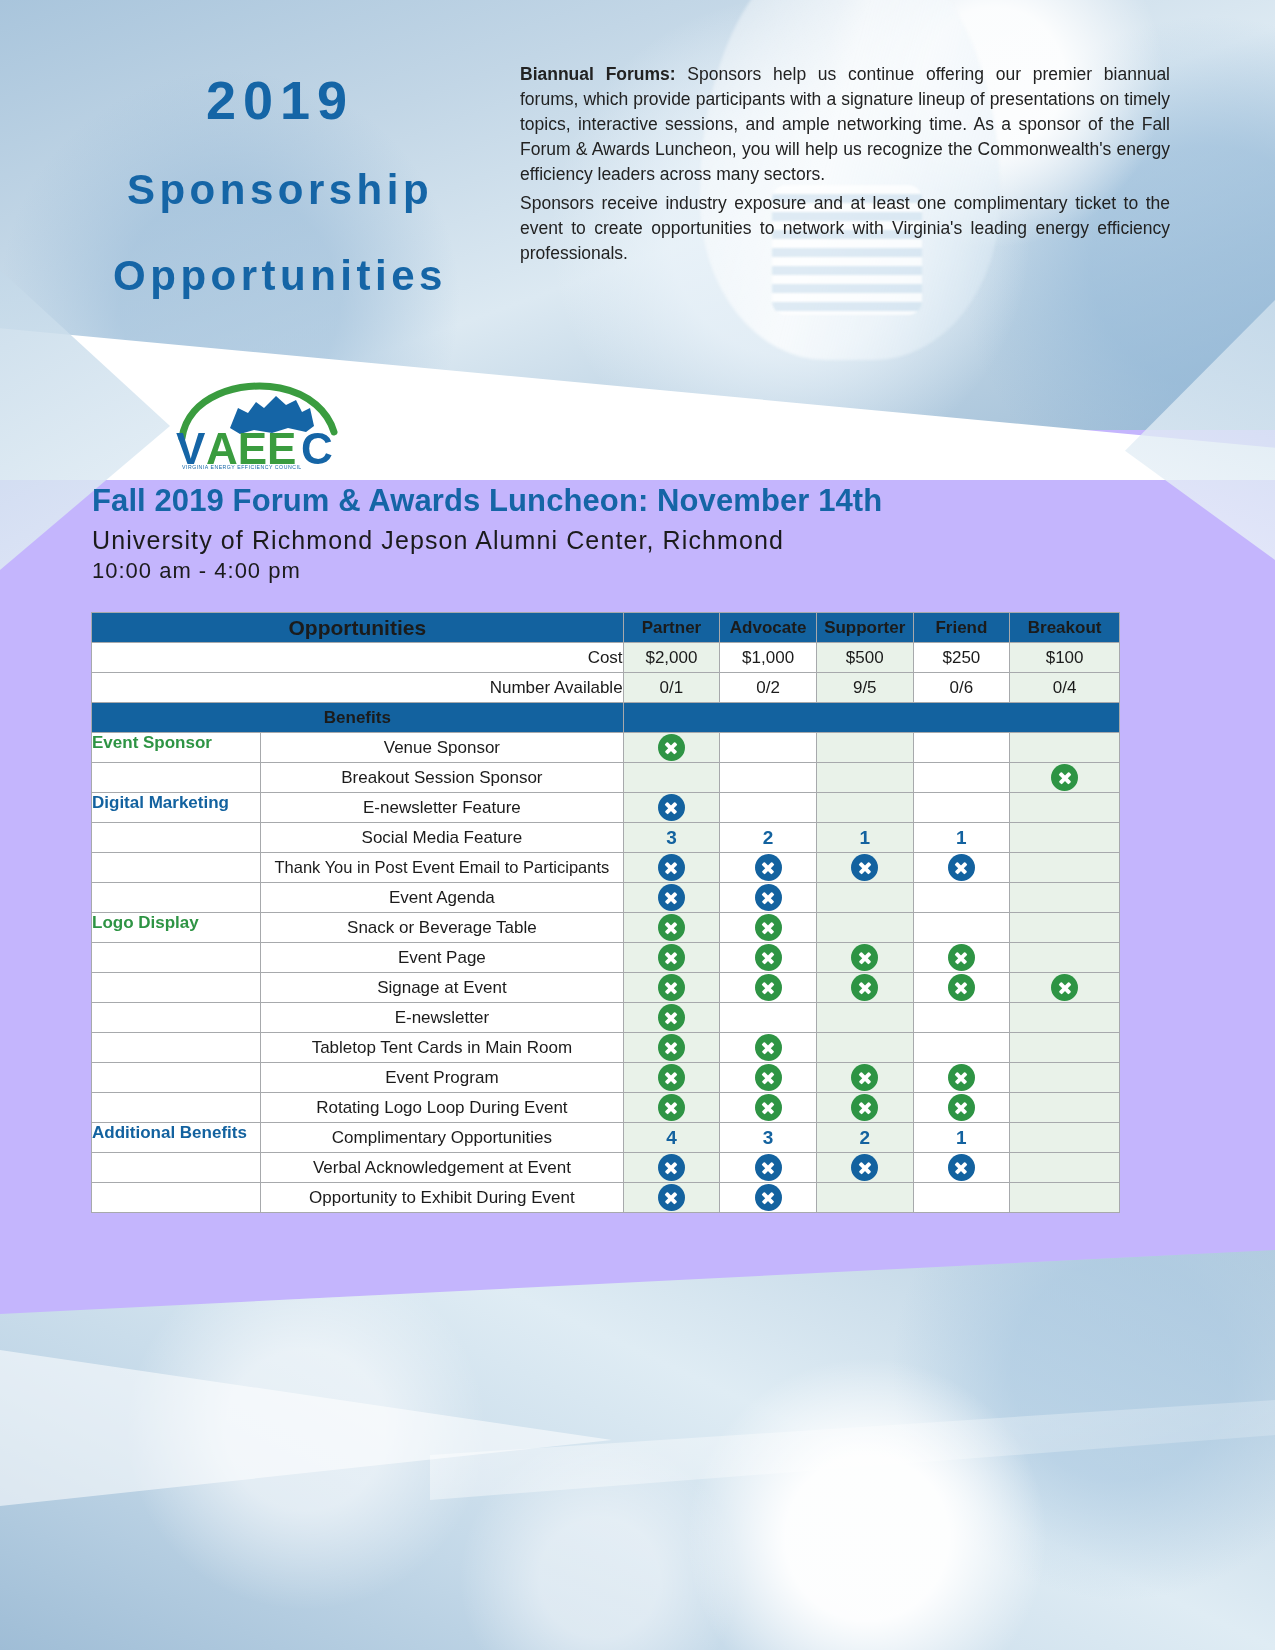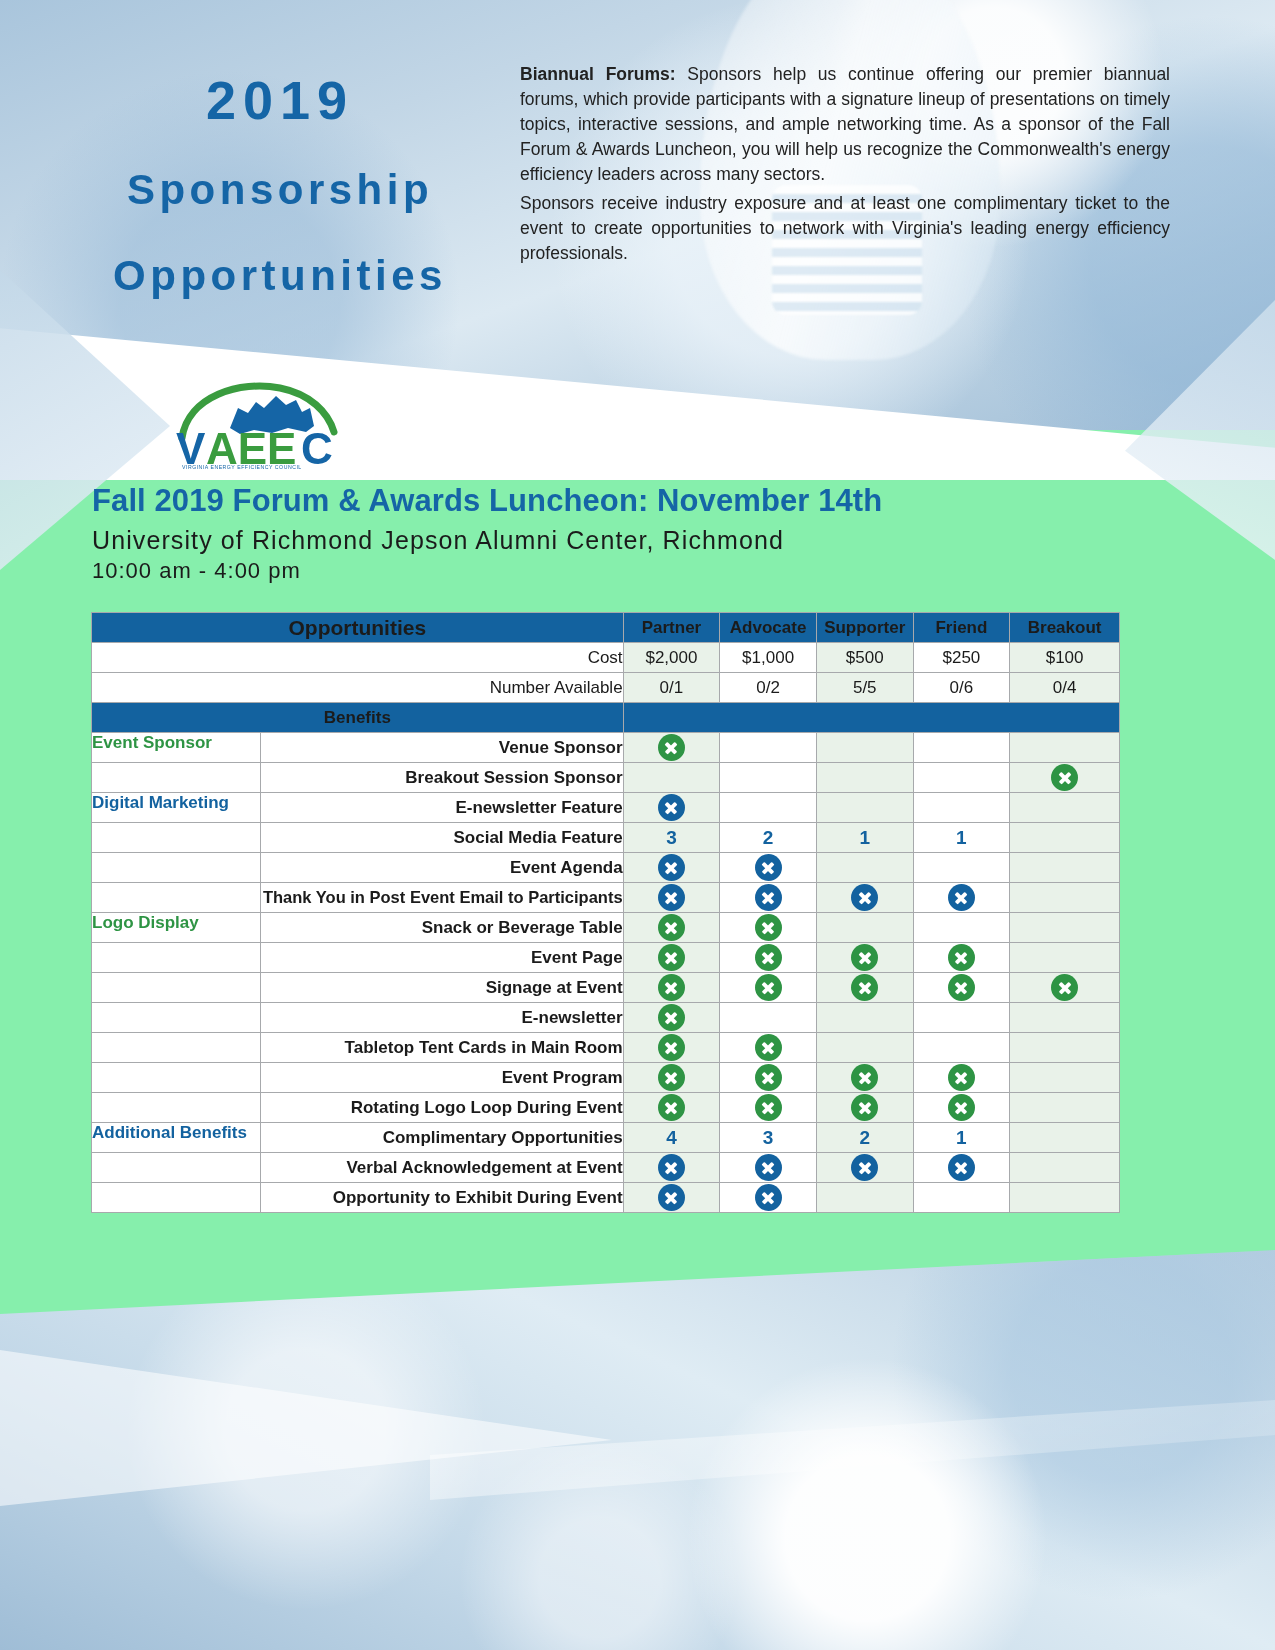--- a/index.html
+++ b/index.html
@@ -2,21 +2,21 @@
 <html><head>
 <meta charset="utf-8">
 <style>
   * { box-sizing: border-box; margin: 0; padding: 0; }
   html, body {
     width: 1275px; height: 1650px;
     font-family: "Liberation Sans", sans-serif;
     background: #ffffff;
     overflow: hidden;
   }
-  .page { position: relative; width: 1275px; height: 1650px; background: #86efac; }
+  .page { position: relative; width: 1275px; height: 1650px; background: #c4b5fd; }
 
   
   .bg-top {
     position: absolute; left: 0; top: 0; width: 1275px; height: 430px;
     background:
       radial-gradient(circle at 78% 18%, rgba(255,255,255,.92) 0 70px, rgba(255,255,255,0) 170px),
       radial-gradient(circle at 62% 55%, rgba(236,244,250,.75) 0 120px, rgba(236,244,250,0) 240px),
       radial-gradient(circle at 18% 70%, rgba(150,185,215,.55) 0 110px, rgba(150,185,215,0) 230px),
       radial-gradient(circle at 95% 62%, rgba(140,180,214,.5) 0 120px, rgba(140,180,214,0) 250px),
       linear-gradient(160deg, #a9c5dc 0%, #c2d6e6 28%, #dce9f2 55%, #b9d0e2 78%, #9fbdd6 100%);
@@ -147,21 +147,21 @@
   .benefits-row td.spacer { background: #13629f; }
 
   td.cat {
     vertical-align: top; padding: 8px 0 0 10px;
     font-size: 17px; font-weight: 700;
   }
   td.cat.green { color: #2e9444; }
   td.cat.blue  { color: #13629f; }
   td.cat.empty { border-top: none; }
 
-  td.ben { padding-left: 11px; font-size: 17.5px; text-align: right; height: 30px; font-weight: bold; }
+  td.ben { padding-left: 11px; font-size: 17.5px; text-align: center; height: 30px; }
   td.ben.small { font-size: 16.5px; }
 
   td.mark { text-align: center; vertical-align: middle; }
   td.tint { background: #e9f2e9; }
 
   .chk {
     display: inline-block; width: 27px; height: 27px; border-radius: 50%;
     position: relative; vertical-align: middle;
   }
   .chk.g { background: #2e9444; }
@@ -249,21 +249,21 @@
             <td class="num-cell tint">$2,000</td>
             <td class="num-cell">$1,000</td>
             <td class="num-cell tint">$500</td>
             <td class="num-cell">$250</td>
             <td class="num-cell tint">$100</td>
           </tr>
           <tr>
             <td colspan="2" class="row-label">Number Available</td>
             <td class="num-cell tint">0/1</td>
             <td class="num-cell">0/2</td>
-            <td class="num-cell tint">5/5</td>
+            <td class="num-cell tint">9/5</td>
             <td class="num-cell">0/6</td>
             <td class="num-cell tint">0/4</td>
           </tr>
           <tr class="benefits-row">
             <td colspan="2">Benefits</td>
             <td class="spacer" colspan="5"></td>
           </tr>
           <tr>
             <td class="cat green">Event Sponsor</td>
             <td class="ben">Venue Sponsor</td>
@@ -295,34 +295,34 @@
             <td class="cat empty"></td>
             <td class="ben">Social Media Feature</td>
             <td class="mark tint"><span class="numv">3</span></td>
             <td class="mark"><span class="numv">2</span></td>
             <td class="mark tint"><span class="numv">1</span></td>
             <td class="mark"><span class="numv">1</span></td>
             <td class="mark tint"></td>
           </tr>
           <tr>
             <td class="cat empty"></td>
+            <td class="ben small">Thank You in Post Event Email to Participants</td>
+            <td class="mark tint"><span class="chk b"></span></td>
+            <td class="mark"><span class="chk b"></span></td>
+            <td class="mark tint"><span class="chk b"></span></td>
+            <td class="mark"><span class="chk b"></span></td>
+            <td class="mark tint"></td>
+          </tr>
+          <tr>
+            <td class="cat empty"></td>
             <td class="ben">Event Agenda</td>
             <td class="mark tint"><span class="chk b"></span></td>
             <td class="mark"><span class="chk b"></span></td>
             <td class="mark tint"></td>
             <td class="mark"></td>
-            <td class="mark tint"></td>
-          </tr>
-          <tr>
-            <td class="cat empty"></td>
-            <td class="ben small">Thank You in Post Event Email to Participants</td>
-            <td class="mark tint"><span class="chk b"></span></td>
-            <td class="mark"><span class="chk b"></span></td>
-            <td class="mark tint"><span class="chk b"></span></td>
-            <td class="mark"><span class="chk b"></span></td>
             <td class="mark tint"></td>
           </tr>
           <tr>
             <td class="cat green">Logo Display</td>
             <td class="ben">Snack or Beverage Table</td>
             <td class="mark tint"><span class="chk g"></span></td>
             <td class="mark"><span class="chk g"></span></td>
             <td class="mark tint"></td>
             <td class="mark"></td>
             <td class="mark tint"></td>

